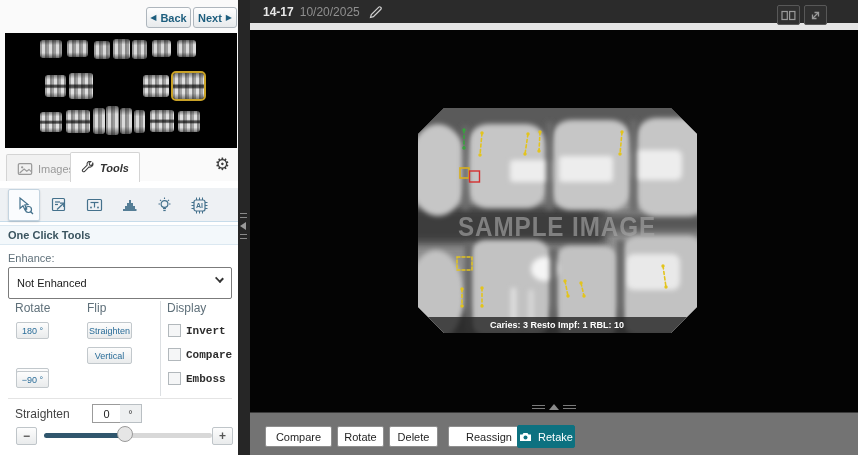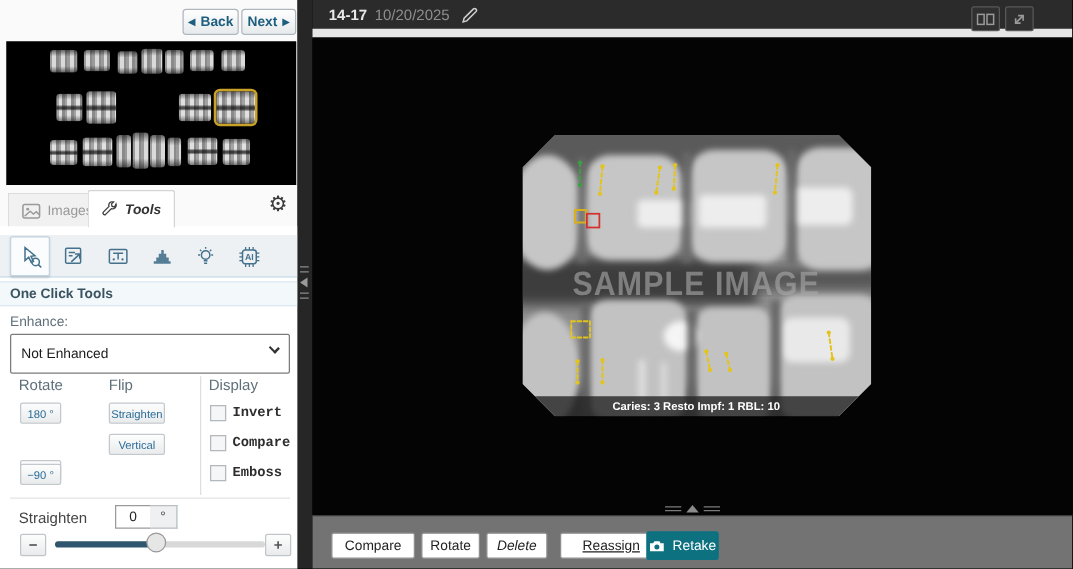--- a/index.html
+++ b/index.html
@@ -418,22 +418,22 @@
       <div class="collapse-h">
         <div class="bar"></div>
         <div class="tri-up"></div>
         <div class="bar"></div>
       </div>
     </div>
 
     <div class="footer">
       <div class="f-btn" style="left:15px;width:67px;">Compare</div>
       <div class="f-btn" style="left:87px;width:47px;">Rotate</div>
-      <div class="f-btn" style="left:139px;width:49px;font-style:italic;">Delete</div>
-      <div class="f-btn" style="left:198px;width:82px;text-decoration:underline;">Reassign</div>
+      <div class="f-btn" style="left:139px;width:49px;">Delete</div>
+      <div class="f-btn" style="left:198px;width:82px;">Reassign</div>
       <div class="f-retake" style="left:267px;width:58px;">
         <svg width="13" height="10" viewBox="0 0 13 10">
           <path d="M1 2.5 h2.5 l1-1.5 h4 l1 1.5 H12 v6.5 H1 Z" fill="#ffffff"></path>
           <circle cx="6.5" cy="5.5" r="2" fill="#0d7180"></circle>
         </svg>
         <span>Retake</span>
       </div>
 
     </div>
   </div>

